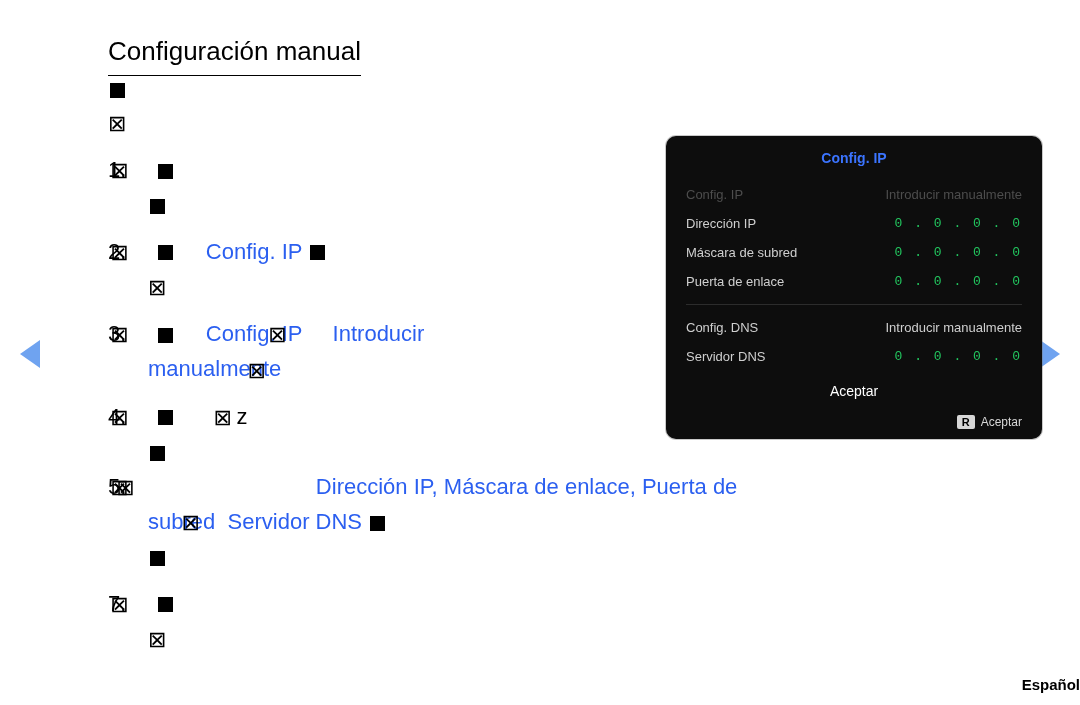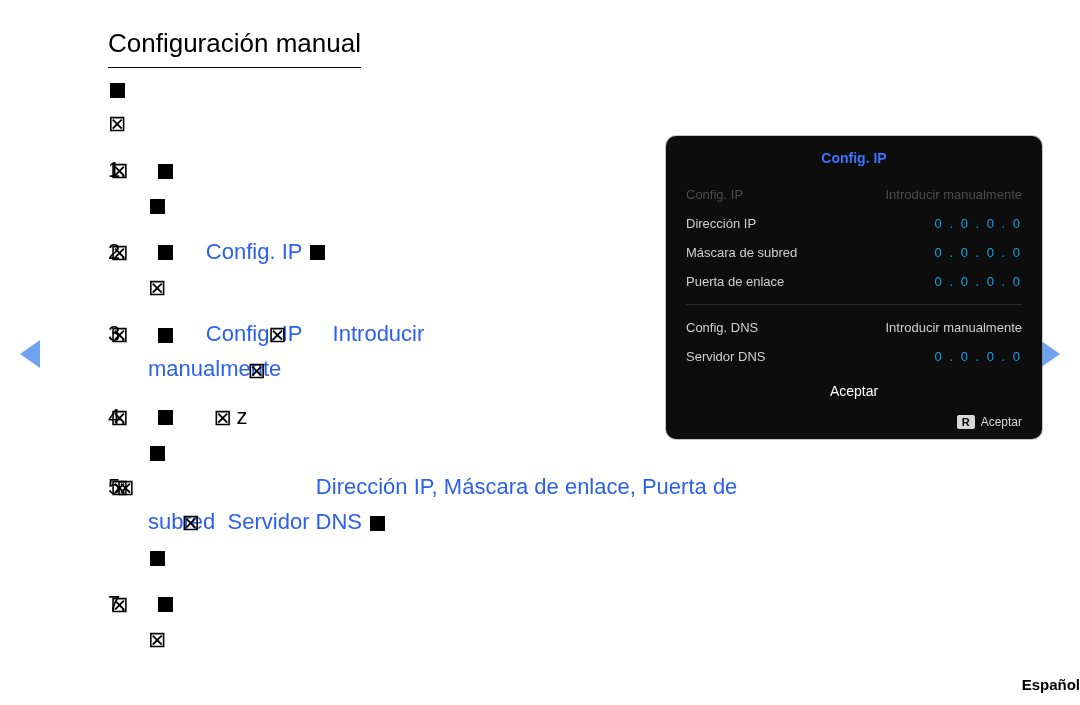--- a/index.html
+++ b/index.html
@@ -10,21 +10,21 @@
     body {
       width: 1080px;
       height: 705px;
       background: #ffffff;
       font-family: Arial, Helvetica, sans-serif;
       position: relative;
       overflow: hidden;
     }
     .page-title {
       position: absolute;
-      top: 28px;
+      top: 36px;
       left: 108px;
       font-size: 26px;
       font-weight: 400;
       color: #000;
       border-bottom: 1px solid #000;
       padding-bottom: 8px;
     }
     .arrow-left {
       position: absolute;
       left: 20px;
@@ -109,22 +109,22 @@
     }
     .panel-row.dim {
       color: #5a5a5a;
     }
     .panel-row .label {
       color: inherit;
     }
     .panel-row.dim .label { color: #4d4d4d; }
     .panel-row.dim .value { color: #4d4d4d; }
     .panel-row .value {
-      color: #0ea5e9;
-      font-family: Liberation Sans, sans-serif;
+      color: #22c55e;
+      font-family: Liberation Mono, monospace;
       letter-spacing: 2px;
     }
     .panel-divider {
       height: 1px;
       background: #2c2c2c;
       margin: 8px 0;
     }
     .panel-accept {
       text-align: center;
       color: #fff;

